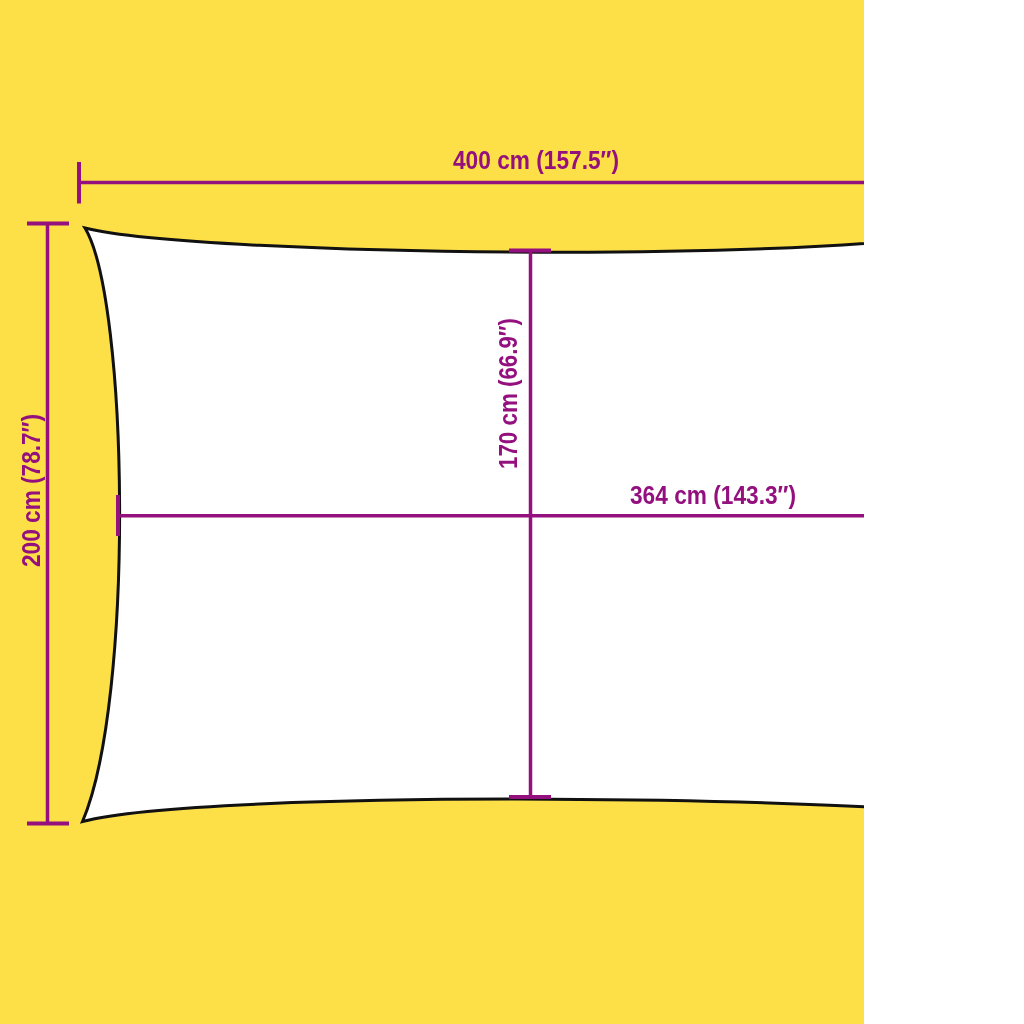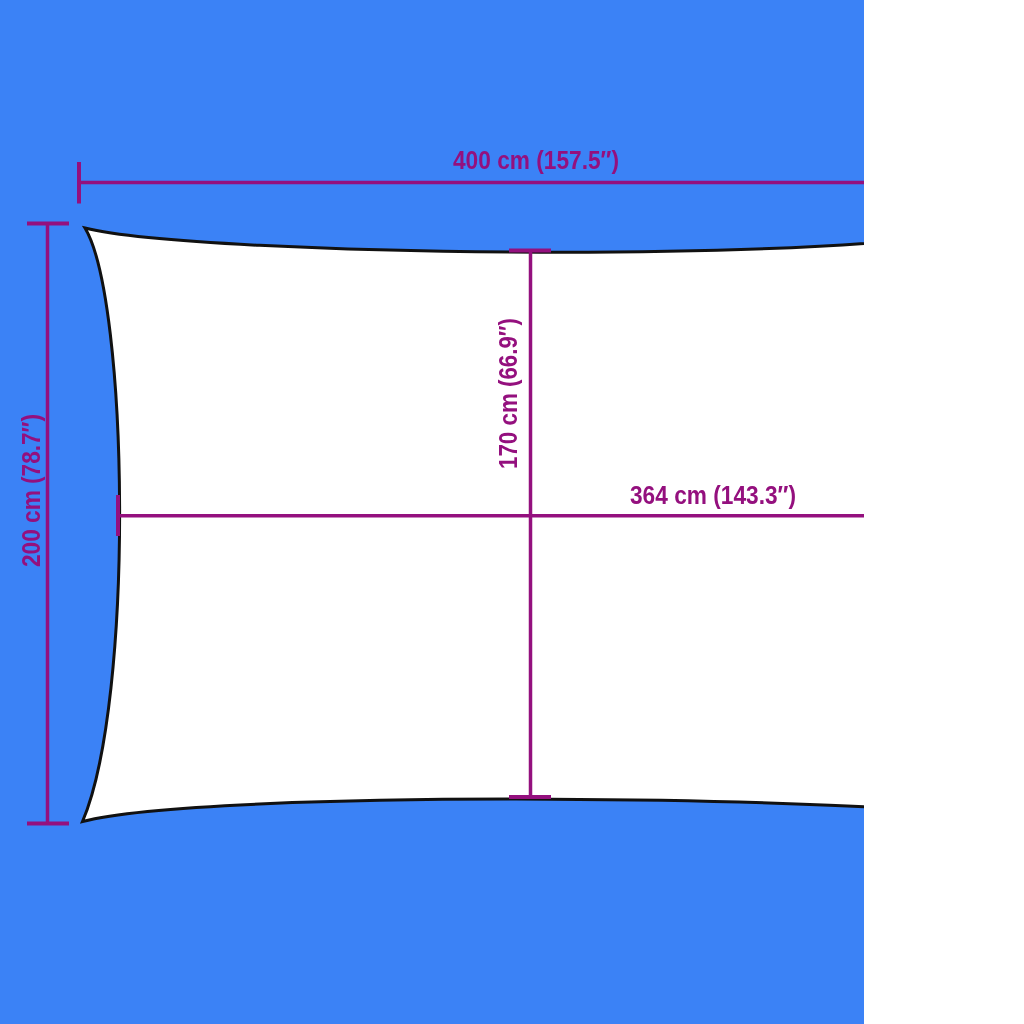--- a/index.html
+++ b/index.html
@@ -1,16 +1,16 @@
 <!DOCTYPE html>
 <html><head>
 <meta charset="utf-8">
 <style>
   html,body{margin:0;padding:0;background:#ffffff;}
-  .page{position:relative;width:864px;height:1024px;background:#3b82f6;overflow:hidden;}
+  .page{position:relative;width:864px;height:1024px;background:#fde047;overflow:hidden;}
   svg{position:absolute;left:0;top:0;display:block;}
   text{font-family:"Liberation Sans",sans-serif;font-weight:bold;font-size:26px;fill:#94107E;}
 </style>
 </head>
 <body>
 <div class="page">
 <svg width="1024" height="1024" viewBox="0 0 1024 1024">
 
   <path d="M85 228 C200 257,880 264.5,993 225 C951.3 333,937 680,993.5 819.5 C900 796,209 788,82.5 821.5 C134.6 700,128.5 300,85 228 Z" fill="#ffffff" stroke="#111111" stroke-width="3" stroke-linejoin="miter" stroke-miterlimit="30"></path>
 

